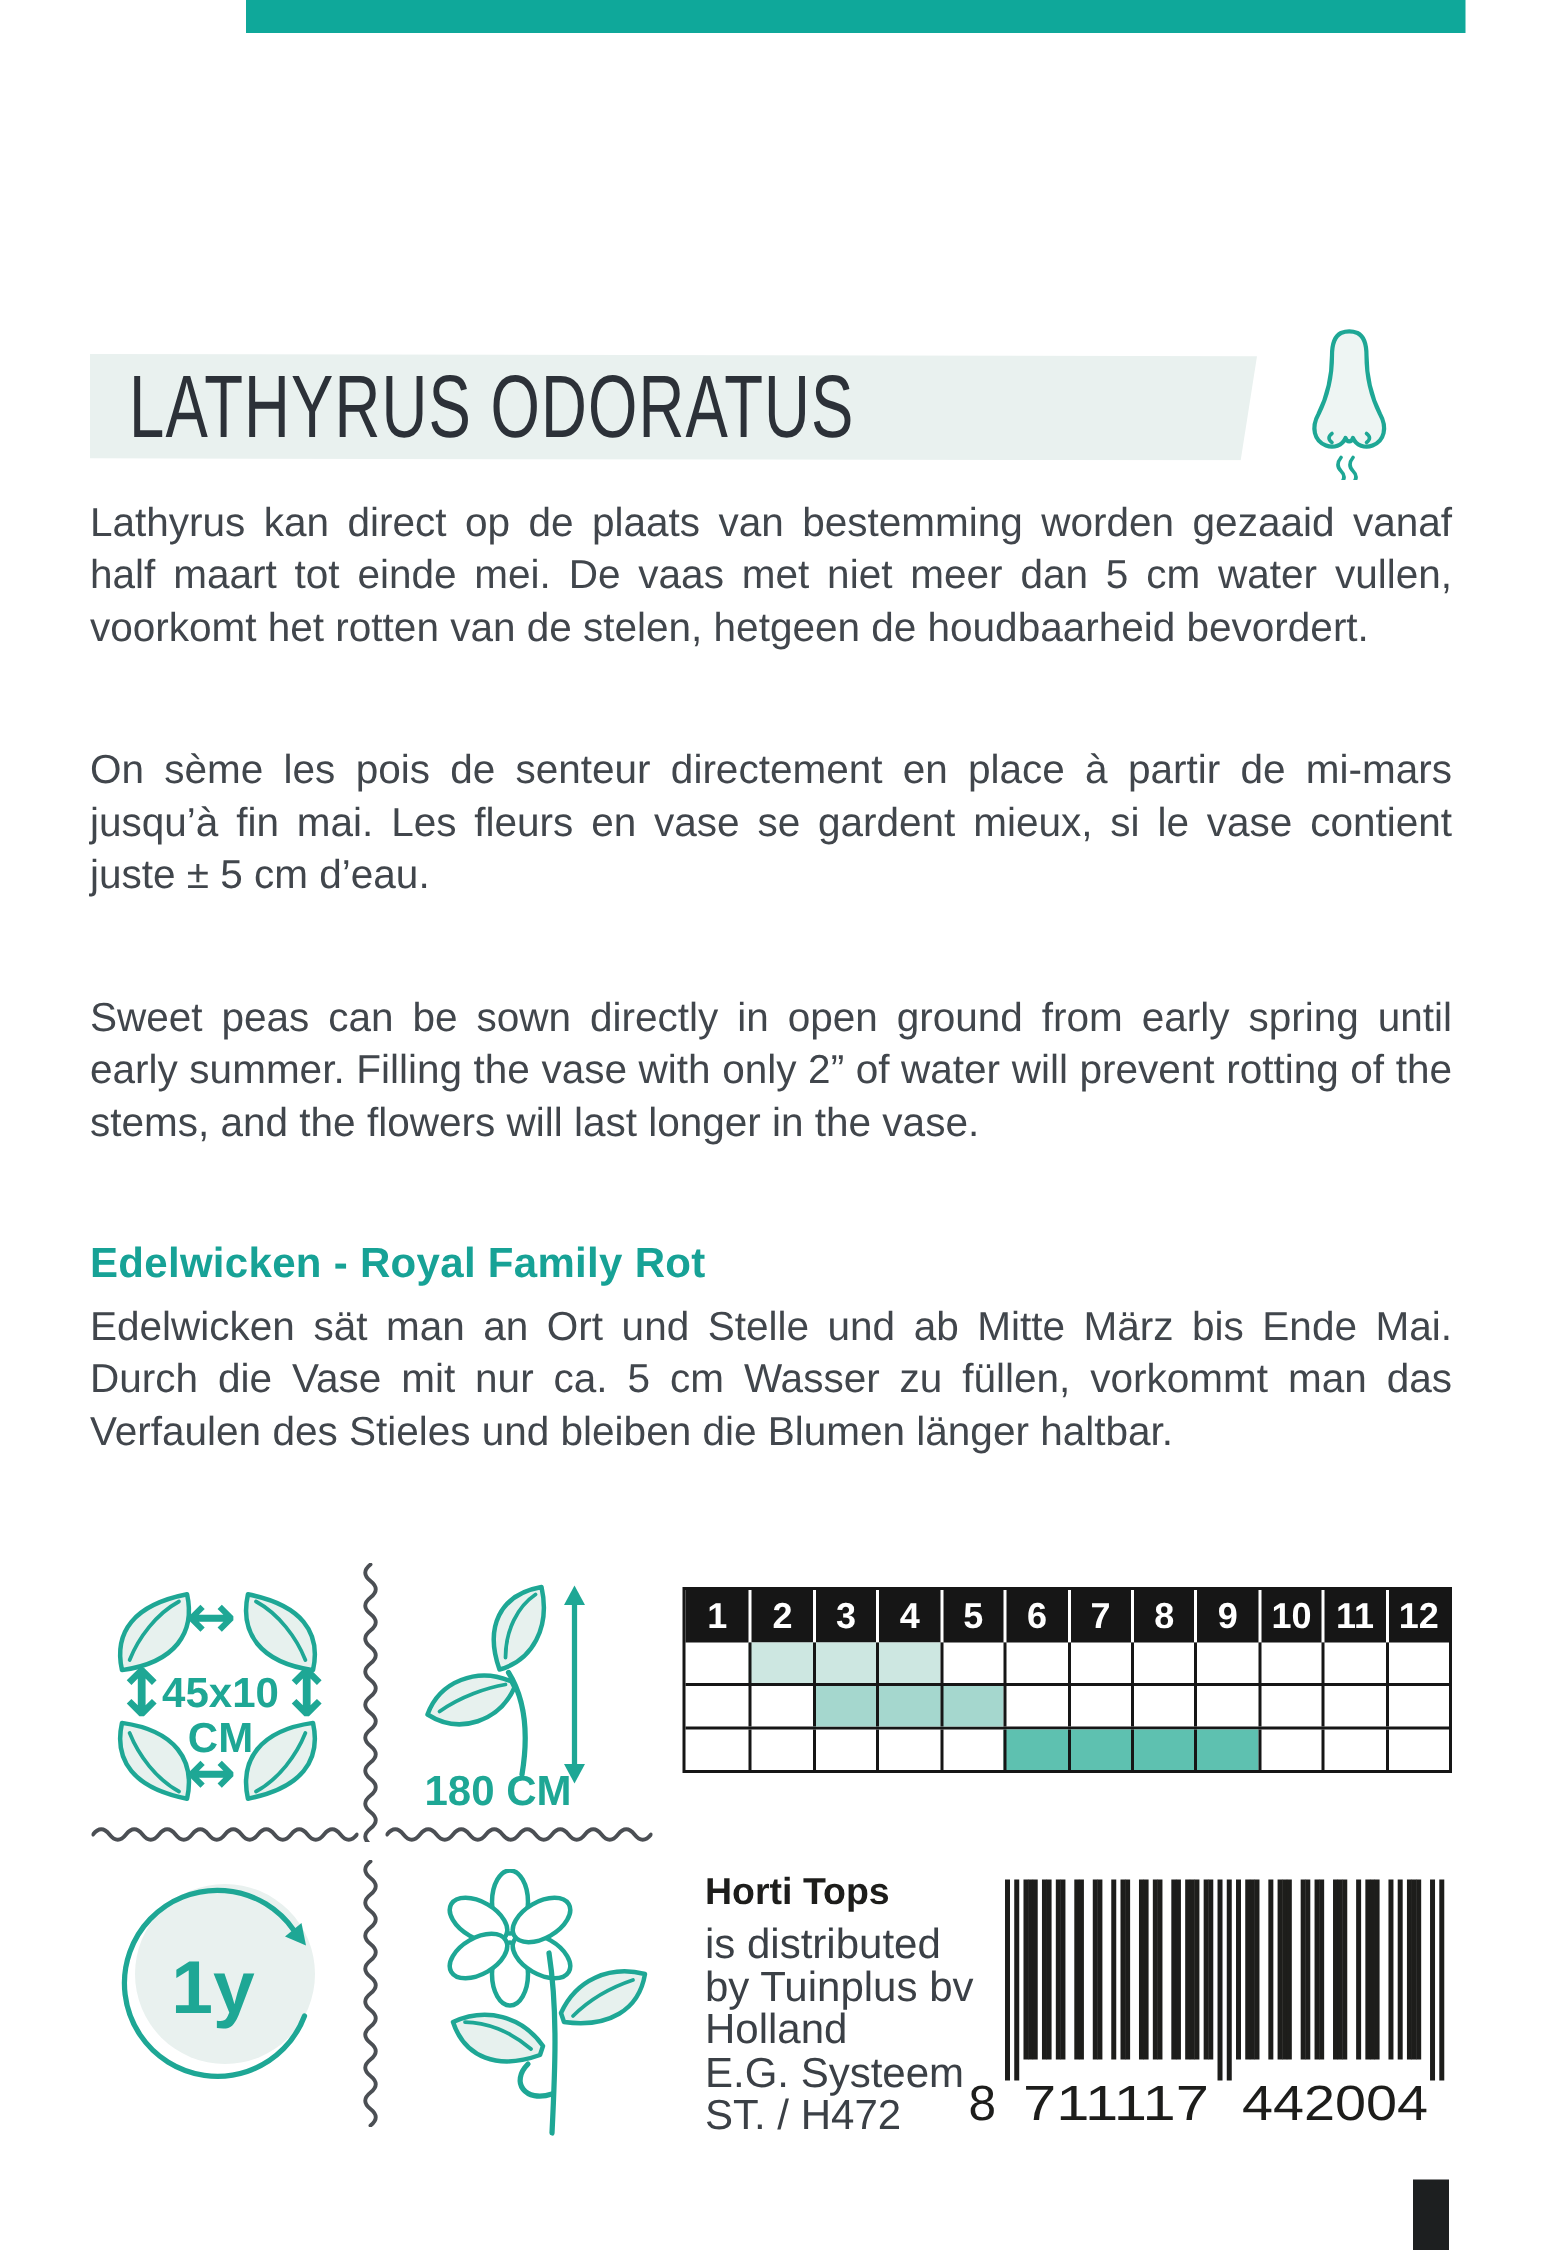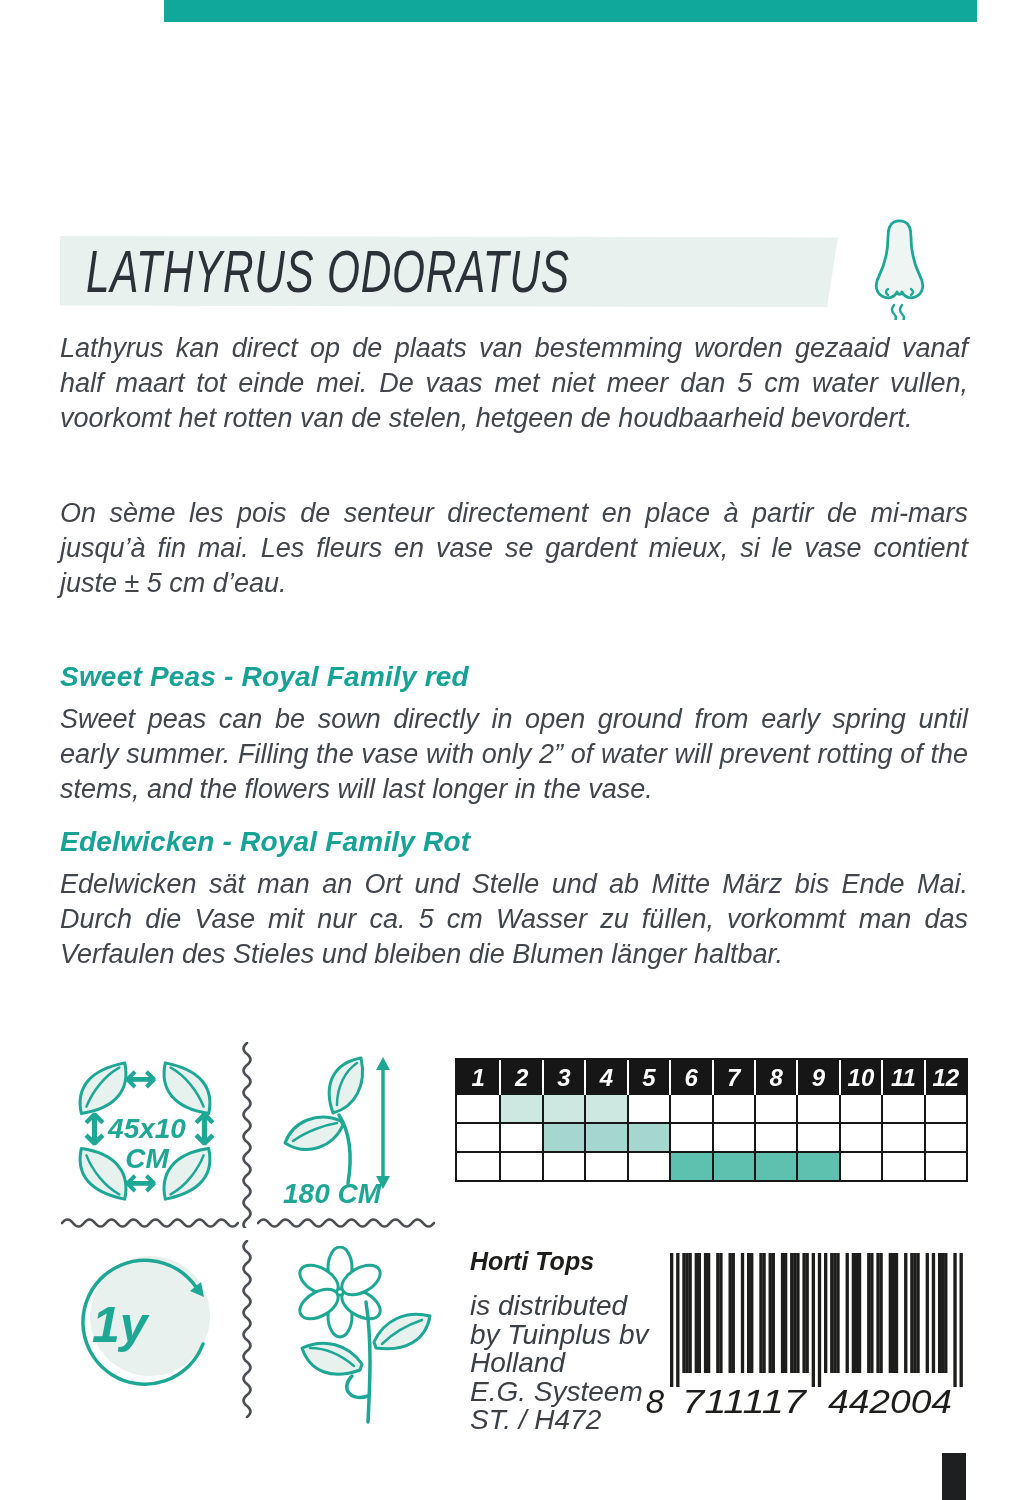--- a/index.html
+++ b/index.html
@@ -9,21 +9,20 @@
     --ink:#2c3138;
     --body:#41464c;
     --band:#e9f1ef;
     --leaf-fill:#e7f1ee;
   }
   *{margin:0;padding:0;box-sizing:border-box;}
   html,body{background:#ffffff;}
   #page{
     position:relative;width:1029px;height:1500px;background:#ffffff;overflow:hidden;
     font-family:"Liberation Sans", sans-serif;
-    font-style:italic;
   }
   
   .top-bar{position:absolute;left:164px;top:0;width:813px;height:22px;background:var(--teal);}
   
   .title-band{
     position:absolute;left:60px;top:236px;width:778px;height:71px;background:var(--band);
     clip-path:polygon(0 0,100% 2%,98.6% 100%,0 98%);
     display:flex;align-items:center;
   }
   .title-text{
@@ -40,40 +39,40 @@
   .arrow-glyph{color:var(--teal-icon);font-weight:bold;font-family:"DejaVu Sans",sans-serif;line-height:1;}
   .spacing-label{
     position:absolute;left:104px;top:1114px;width:86px;text-align:center;
     color:var(--teal-icon);font-weight:bold;font-size:28px;line-height:30px;
   }
   .height-label{
     position:absolute;left:283px;top:1178px;width:110px;text-align:left;
     color:var(--teal-icon);font-weight:bold;font-size:28px;
   }
   .cycle-label{
-    position:absolute;left:92px;top:1296px;width:100px;text-align:left;
+    position:absolute;left:92px;top:1296px;width:100px;text-align:center;
     color:var(--teal-icon);font-weight:bold;font-size:50px;
   }
   
   .calendar{position:absolute;left:455px;top:1058px;width:513px;border:2px solid #161616;background:#fff;}
   .cal-head{display:grid;grid-template-columns:repeat(12,1fr);background:#161616;}
   .cal-h{color:#fff;text-align:center;font-weight:bold;font-size:24px;height:35px;line-height:35px;border-left:2px solid #fff;}
   .cal-h:first-child{border-left:none;}
   .cal-row{display:grid;grid-template-columns:repeat(12,1fr);border-top:2px solid #161616;}
   .cal-row:first-child{border-top:none;}
   .cal-c{height:27px;border-left:2px solid #161616;}
   .cal-c:first-child{border-left:none;}
   
   .legend{position:absolute;left:455px;top:1188px;width:520px;display:flex;}
   .lg-item{display:flex;align-items:center;width:168px;}
   .lg-sw{width:42px;height:27px;display:inline-block;}
   .lg-lb{margin-left:10px;font-size:25px;color:#3b4046;white-space:nowrap;}
   
   .dist{position:absolute;left:470px;top:1247px;color:#3b4046;}
-  .dist-brand{font-size:25px;font-weight:bold;color:#1d1d1b;margin-bottom:16px;}
+  .dist-brand{font-size:25px;font-weight:bold;color:#1d1d1b;margin-bottom:6px;}
   .dist-line{font-size:28px;line-height:28.5px;}
   
   .barcode-svg{position:absolute;left:638px;top:1250px;}
   
   .corner-mark{position:absolute;left:942px;top:1453px;width:24px;height:47px;background:#1d1f20;}
   svg .leaf{fill:var(--leaf-fill);stroke:var(--teal-icon);stroke-width:3;stroke-linejoin:round;}
   svg .vein{fill:none;stroke:var(--teal-icon);stroke-width:2.5;stroke-linecap:round;}
   svg .tealline{fill:none;stroke:var(--teal-icon);stroke-width:3.5;stroke-linecap:round;}
   svg .wavy{fill:none;stroke:#4b4f54;stroke-width:2.6;stroke-linecap:round;}
 </style>
@@ -94,21 +93,20 @@
     <path d="M26,87 q-4,5 0,9 q4,4 0,8 M34,87 q-4,5 0,9 q4,4 0,8" fill="none" stroke="var(--teal-icon)" stroke-width="2.4" stroke-linecap="round"></path>
   </svg>
 
   <div class="section" style="top:331px">
     <p class="sec-b">Lathyrus kan direct op de plaats van bestemming worden gezaaid vanaf half maart tot einde mei. De vaas met niet meer dan 5 cm water vullen, voorkomt het rotten van de stelen, hetgeen de houdbaarheid bevordert.</p>
   </div>
   <div class="section" style="top:496px">
     <p class="sec-b">On sème les pois de senteur directement en place à partir de mi-mars jusqu’à fin mai. Les fleurs en vase se gardent mieux, si le vase contient juste ± 5 cm d’eau.</p>
   </div>
   <div class="section" style="top:661px">
-    <h2 class="sec-h">Sweet Peas - Royal Family red</h2>
     <p class="sec-b">Sweet peas can be sown directly in open ground from early spring until early summer. Filling the vase with only 2” of water will prevent rotting of the stems, and the flowers will last longer in the vase.</p>
   </div>
   <div class="section" style="top:826px">
     <h2 class="sec-h">Edelwicken - Royal Family Rot</h2>
     <p class="sec-b">Edelwicken sät man an Ort und Stelle und ab Mitte März bis Ende Mai. Durch die Vase mit nur ca. 5 cm Wasser zu füllen, vorkommt man das Verfaulen des Stieles und bleiben die Blumen länger haltbar.</p>
   </div>
 
   <svg class="abs" style="left:70px;top:1056px;" width="150" height="150" viewBox="0 0 150 150">
     <g transform="translate(4,8) rotate(-8 30 24)">
       <path class="leaf" d="M4,46 C2,20 18,4 54,2 C56,28 40,46 4,46 Z"></path>

